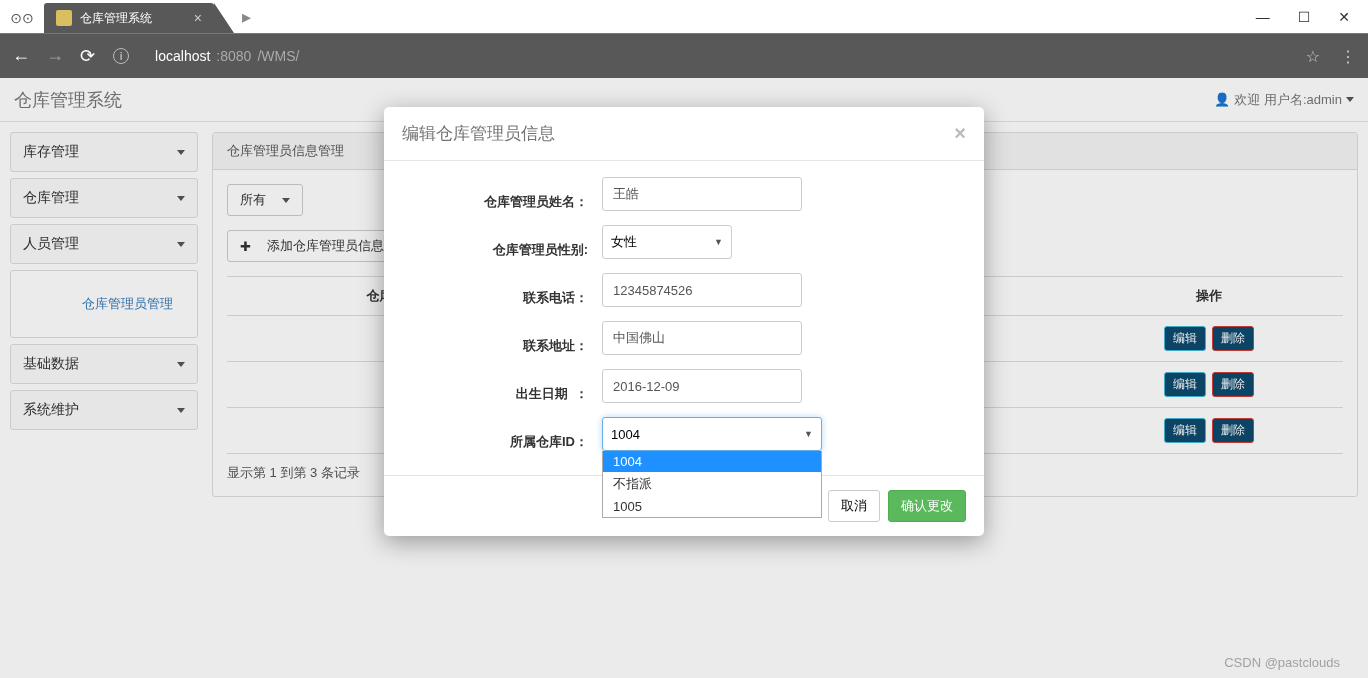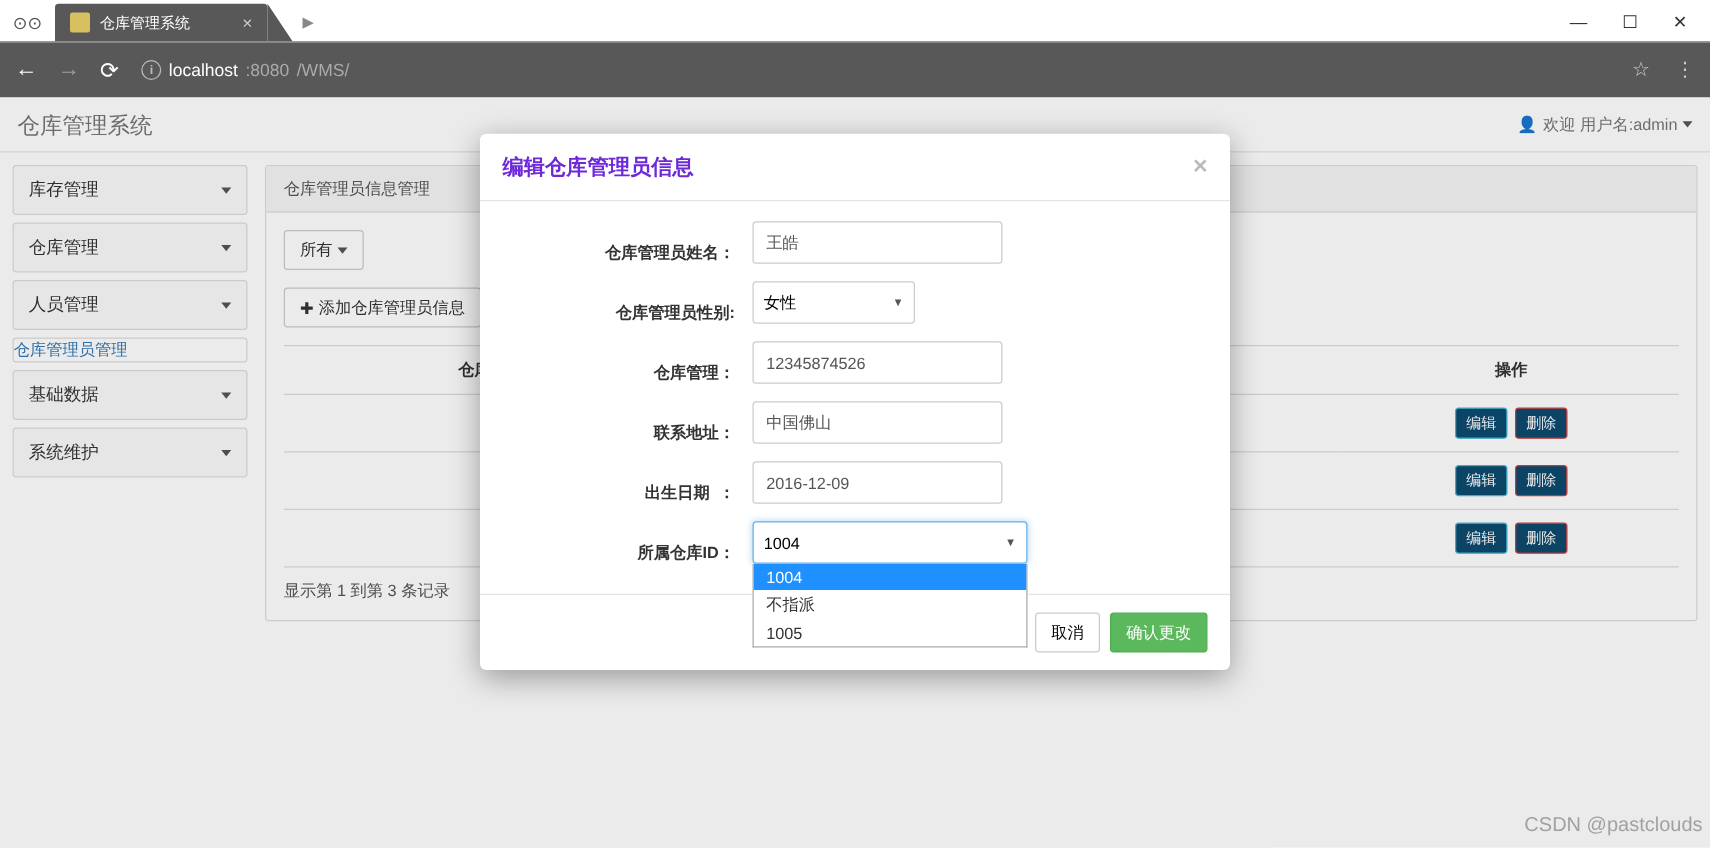--- a/index.html
+++ b/index.html
@@ -12,76 +12,76 @@
 .tab { background:#585858; color:#fff; height:30px; display:flex; align-items:center; padding:0 12px; gap:8px; font-size:12px; border-top-left-radius:3px; border-top-right-radius:3px; position:relative; min-width:170px; }
 .tab .favicon { width:16px; height:16px; background:#d8c060; border-radius:2px; }
 .tab .close { margin-left:auto; font-size:14px; color:#ccc; }
 .tab-after { width:0;height:0;border-bottom:30px solid #585858;border-right:20px solid transparent; }
 .tab-plus { width: 20px; margin-left:8px; color:#888; font-size:18px; align-self:center; }
 .win-controls { margin-left:auto; display:flex; gap:28px; padding-right:18px; color:#333; font-size:14px; align-self:center; height: 30px; align-items: center; }
 .addr-row { height:44px; background:#585858; display:flex; align-items:center; padding:0 12px; gap:18px; color:#fff; }
 .addr-row .nav { display:flex; gap:16px; font-size:18px; }
 .addr-row .url-box { display:flex; align-items:center; gap:6px; font-size:14px; }
 .addr-row .url-box .info { width:16px; height:16px; border:1.5px solid #bbb; border-radius:50%; display:flex; align-items:center; justify-content:center; font-size:10px; color:#bbb; font-weight:bold; }
-.addr-row .url-box .host { color:#fff; }
+.addr-row .url-box .host { color:#fff;margin-left:20px; }
 .addr-row .url-box .rest { color:#aaa; }
 .addr-row .right { margin-left:auto; display:flex; gap:20px; font-size:16px; color:#ccc; }
 
 
 .page { position:absolute; top:78px; left:0; right:0; bottom:0; background:#fff; color:#333; }
 .app-bar { height:44px; display:flex; align-items:center; padding:0 14px; border-bottom:1px solid #e5e5e5; }
 .app-bar .brand { font-size:18px; color:#777; }
 .app-bar .user { margin-left:auto; font-size:13px; color:#777; display:flex; align-items:center; gap:4px; }
 .app-body { display:flex; padding:10px; gap:14px; }
 
 
 .sidebar { width:188px; display:flex; flex-direction:column; gap:6px; }
 .panel-head { background:#fafafa; border:1px solid #ddd; border-radius:3px; padding:10px 12px; font-size:14px; color:#333; display:flex; align-items:center; justify-content:space-between; }
-.panel-body { border:1px solid #ddd; border-radius:3px; padding:0; font-size:13px; }
+.panel-body { border:1px solid #ddd; border-radius:3px; padding:24px; font-size:13px;text-align:right; }
 .panel-body a { color:#337ab7; text-decoration:none; }
 .caret { width:0;height:0;border-left:4px solid transparent;border-right:4px solid transparent;border-top:5px solid #555; }
 
 
 .main { flex:1; }
 .panel { border:1px solid #ddd; border-radius:3px; }
 .panel .phead { background:#f5f5f5; border-bottom:1px solid #ddd; padding:9px 14px; font-size:13px; color:#555; }
 .panel .pbody { padding:14px; }
-.btn { display:inline-flex; align-items:center; gap:4px; padding:6px 12px; font-size:13px; border:1px solid #ccc; background:#fff; border-radius:3px; cursor:pointer; }
+.btn { display:inline-flex; align-items:center; gap:16px; padding:6px 12px; font-size:13px; border:1px solid #ccc; background:#fff; border-radius:3px; cursor:pointer; }
 .btn.small { padding:3px 8px; font-size:12px; }
 .btn.info { background:#0c4a6e; border-color:#46b8da; color:#fff; }
 .btn.danger { background:#0c4a6e; border-color:#d43f3a; color:#fff; }
 .btn.success { background:#5cb85c; border-color:#4cae4c; color:#fff; }
 .table { width:100%; border-collapse:collapse; margin-top:14px; border-top:1px solid #ddd; font-size:13px; }
 .table th, .table td { border-bottom:1px solid #ddd; padding:10px 8px; text-align:center; }
 .table th { background:#fff; font-weight:bold; color:#333; }
 .op-cell { display:flex; gap:6px; justify-content:center; }
 .pagination-info { margin-top:10px; font-size:13px; color:#555; }
 
 
 .backdrop { position:absolute; top:78px; left:0; right:0; bottom:0; background:rgba(0,0,0,0.08); }
 
 
 .modal { position:absolute; top:107px; left:384px; width:600px; background:#fff; border-radius:5px; box-shadow:0 6px 24px rgba(0,0,0,0.35); }
 .modal-header { padding:15px 18px; border-bottom:1px solid #e5e5e5; display:flex; align-items:center; }
-.modal-header h4 { font-size:17px; font-weight:700; color:#6d28d9; }
+.modal-header h4 { font-size:17px; font-weight:400; color:#737373; }
 .modal-header .x { margin-left:auto; color:#bbb; font-size:20px; font-weight:bold; cursor:pointer; }
 .modal-body { padding:16px 18px 10px; }
 .form-row { display:flex; align-items:flex-end; margin-bottom:14px; }
 .form-row label { width:200px; text-align:right; padding-right:14px; font-size:13px; color:#333; font-weight:bold; }
 .form-row .control { width:200px; }
 .form-control { width:100%; height:34px; padding:6px 10px; font-size:13px; border:1px solid #ccc; border-radius:3px; background:#fff; color:#555; }
 .select-control { width:130px; height:34px; border:1px solid #ccc; border-radius:3px; background:#fff; font-size:13px; padding:0 8px; display:flex; align-items:center; justify-content:space-between; }
 .select-open { width:220px; border:1px solid #66afe9; box-shadow:0 0 6px rgba(102,175,233,.5); position:relative; }
 .dropdown-options { position:absolute; top:33px; left:-1px; right:-1px; background:#fff; border:1px solid #aaa; border-top:none; z-index:5; }
 .dropdown-options .opt { padding:3px 10px; font-size:13px; color:#333; }
 .dropdown-options .opt.active { background:#1e90ff; color:#fff; }
 .modal-footer { padding:14px 18px; border-top:1px solid #e5e5e5; display:flex; justify-content:flex-end; gap:8px; }
 
 
-.wm { position:absolute; right:6px; bottom:8px; font-size:16px; color:rgba(130,130,130,0.7); }
+.wm { position:absolute; right:28px; bottom:8px; font-size:13px; color:rgba(130,130,130,0.7); }
 .tri { font-size:9px; color:#555; }
 </style>
 </head>
 <body>
 
 <div class="browser-top">
   <div class="tabs-row">
     <div class="tabs-left">⊙⊙</div>
     <div class="tab">
       <span class="favicon"></span>
@@ -227,21 +227,21 @@
     <div class="form-row">
       <label>仓库管理员性别:</label>
       <div class="control">
         <div class="select-control">
           <span>女性</span>
             <span class="tri">▼</span>
         </div>
       </div>
     </div>
     <div class="form-row">
-      <label>仓库管理：</label>
+      <label>联系电话：</label>
       <div class="control"><input class="form-control" value="12345874526" style=""></div>
     </div>
     <div class="form-row">
       <label>联系地址：</label>
       <div class="control"><input class="form-control" value="中国佛山" style=""></div>
     </div>
     <div class="form-row">
       <label>出生日期&nbsp;&nbsp;：</label>
       <div class="control"><input class="form-control" value="2016-12-09" style=""></div>
     </div>

